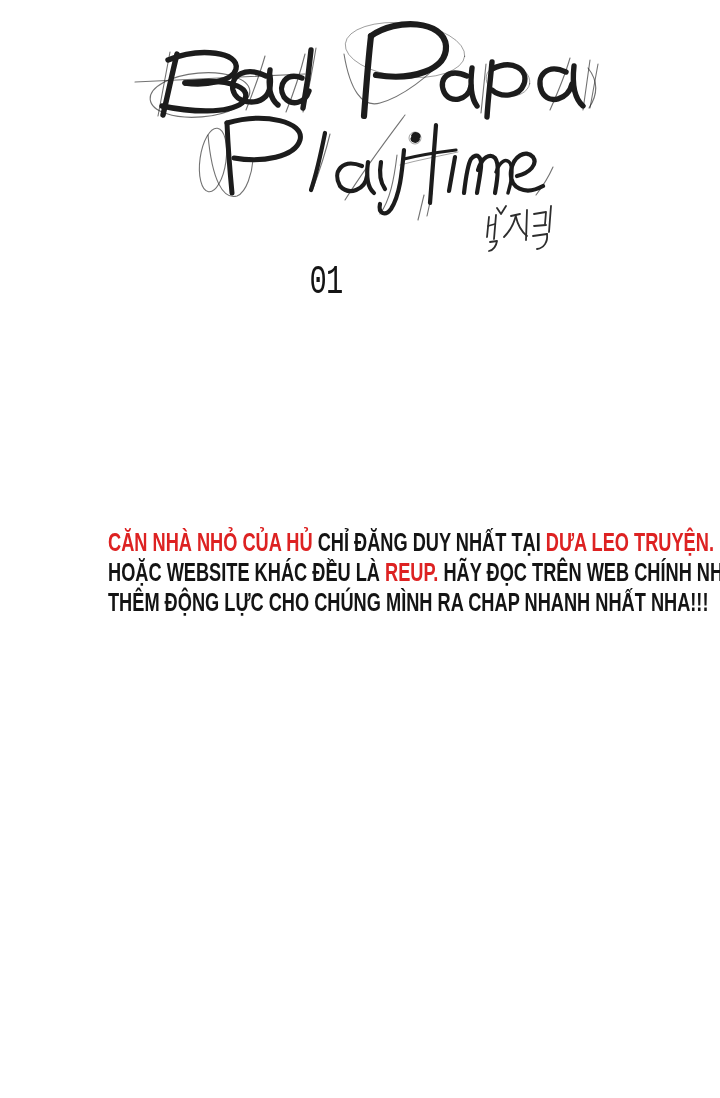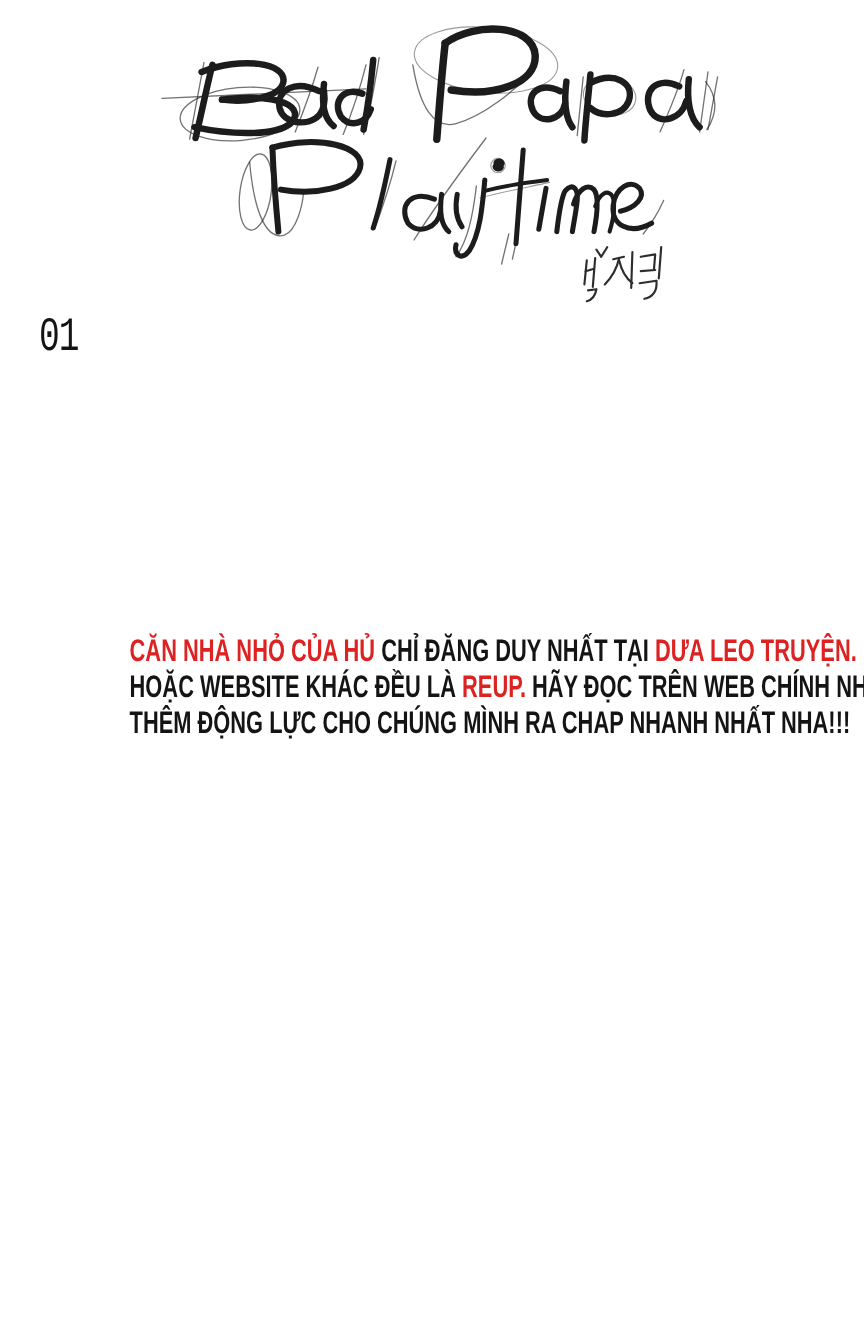--- a/index.html
+++ b/index.html
@@ -21,21 +21,21 @@
   .title-art .sketch{stroke-width:1.1;opacity:.62;}
   .title-art .sketch2{stroke-width:0.9;opacity:.45;}
   .title-art .sig{stroke-width:1.8;opacity:.92;}
   .title-art .dotfill{fill:var(--ink,#1c1c1c);stroke:var(--ink,#1c1c1c);stroke-width:1.5;}
   .sr-only{
     position:absolute;width:1px;height:1px;overflow:hidden;
     clip:rect(0 0 0 0);white-space:nowrap;
   }
   .chapter-number{
     position:absolute;top:263px;left:0;width:626px;
-    display:flex;justify-content:flex-start;
+    display:flex;justify-content:center;
   }
   .chapter-number span{
     display:inline-block;
     margin-left:26px;
     font-family:"Liberation Mono","DejaVu Sans Mono",monospace;
     font-size:40px;line-height:40px;font-weight:400;
     color:var(--text,#141414);
     transform:scaleX(0.72);
     transform-origin:center;
     letter-spacing:-1px;

